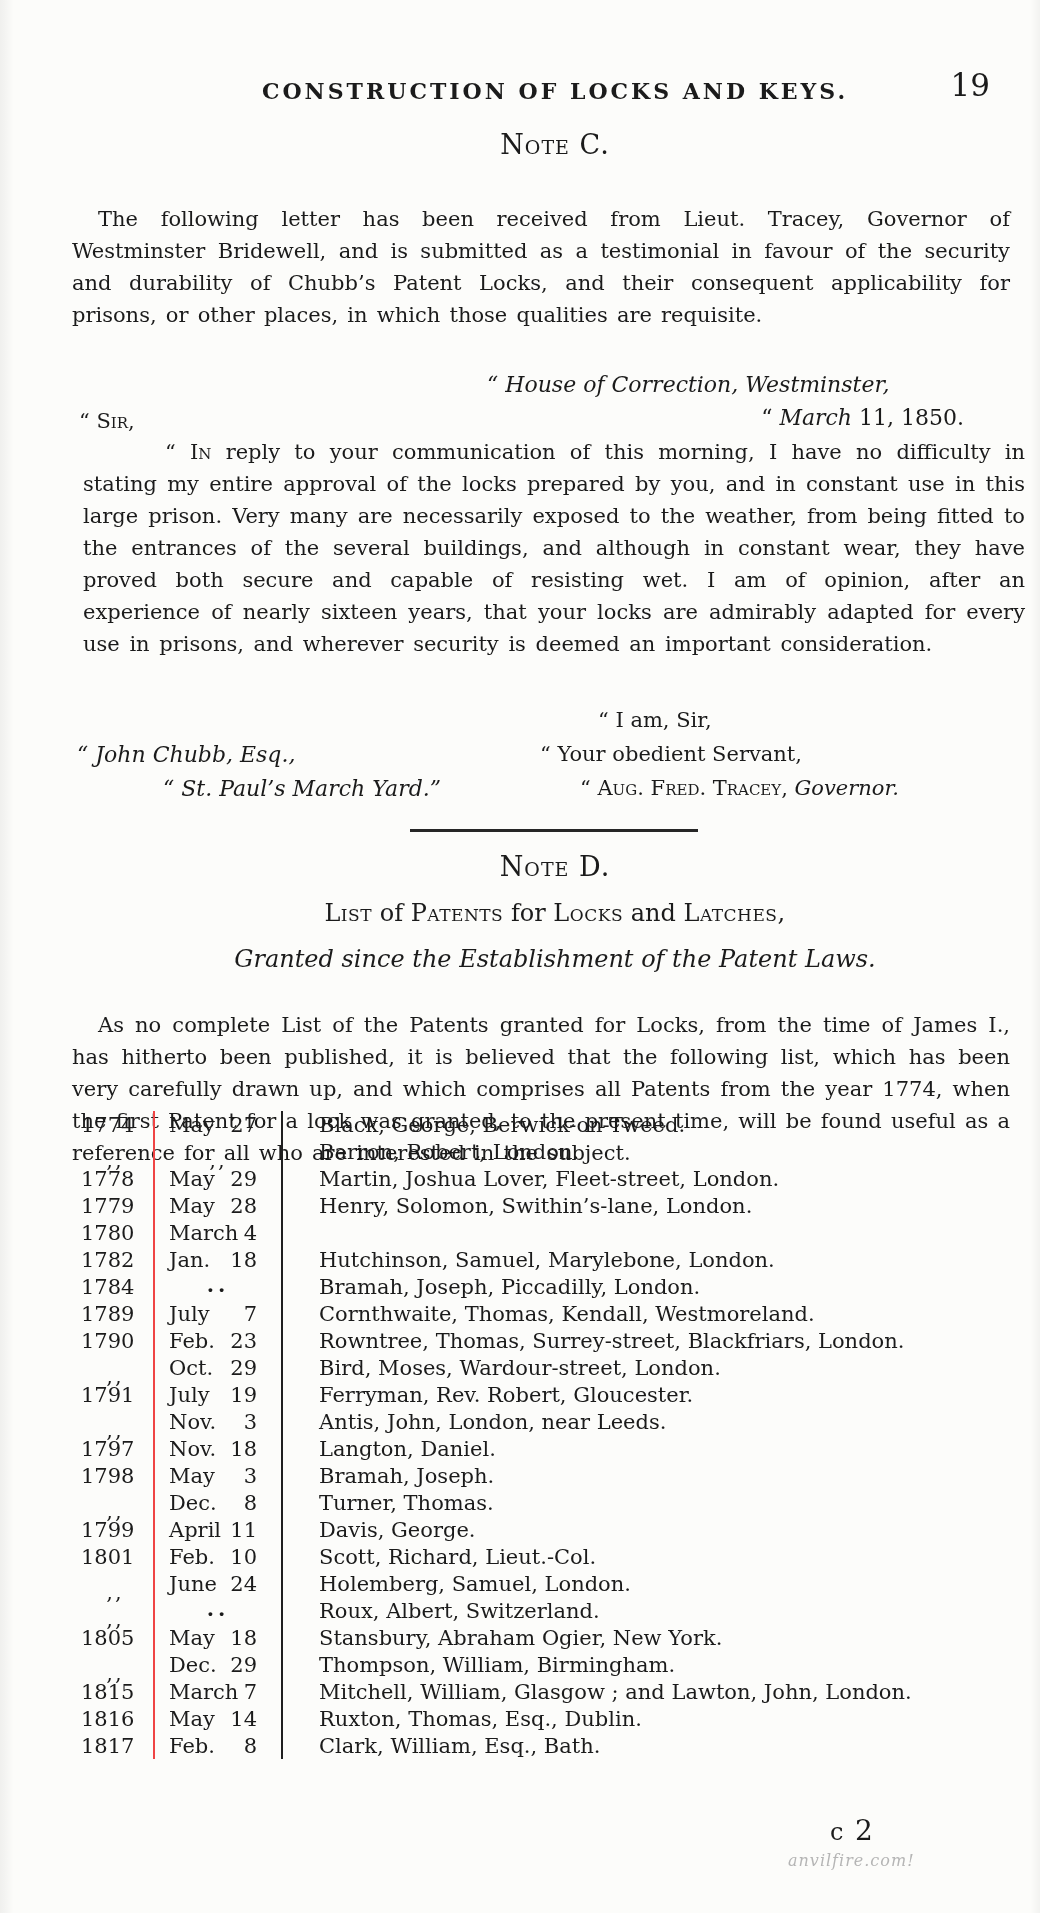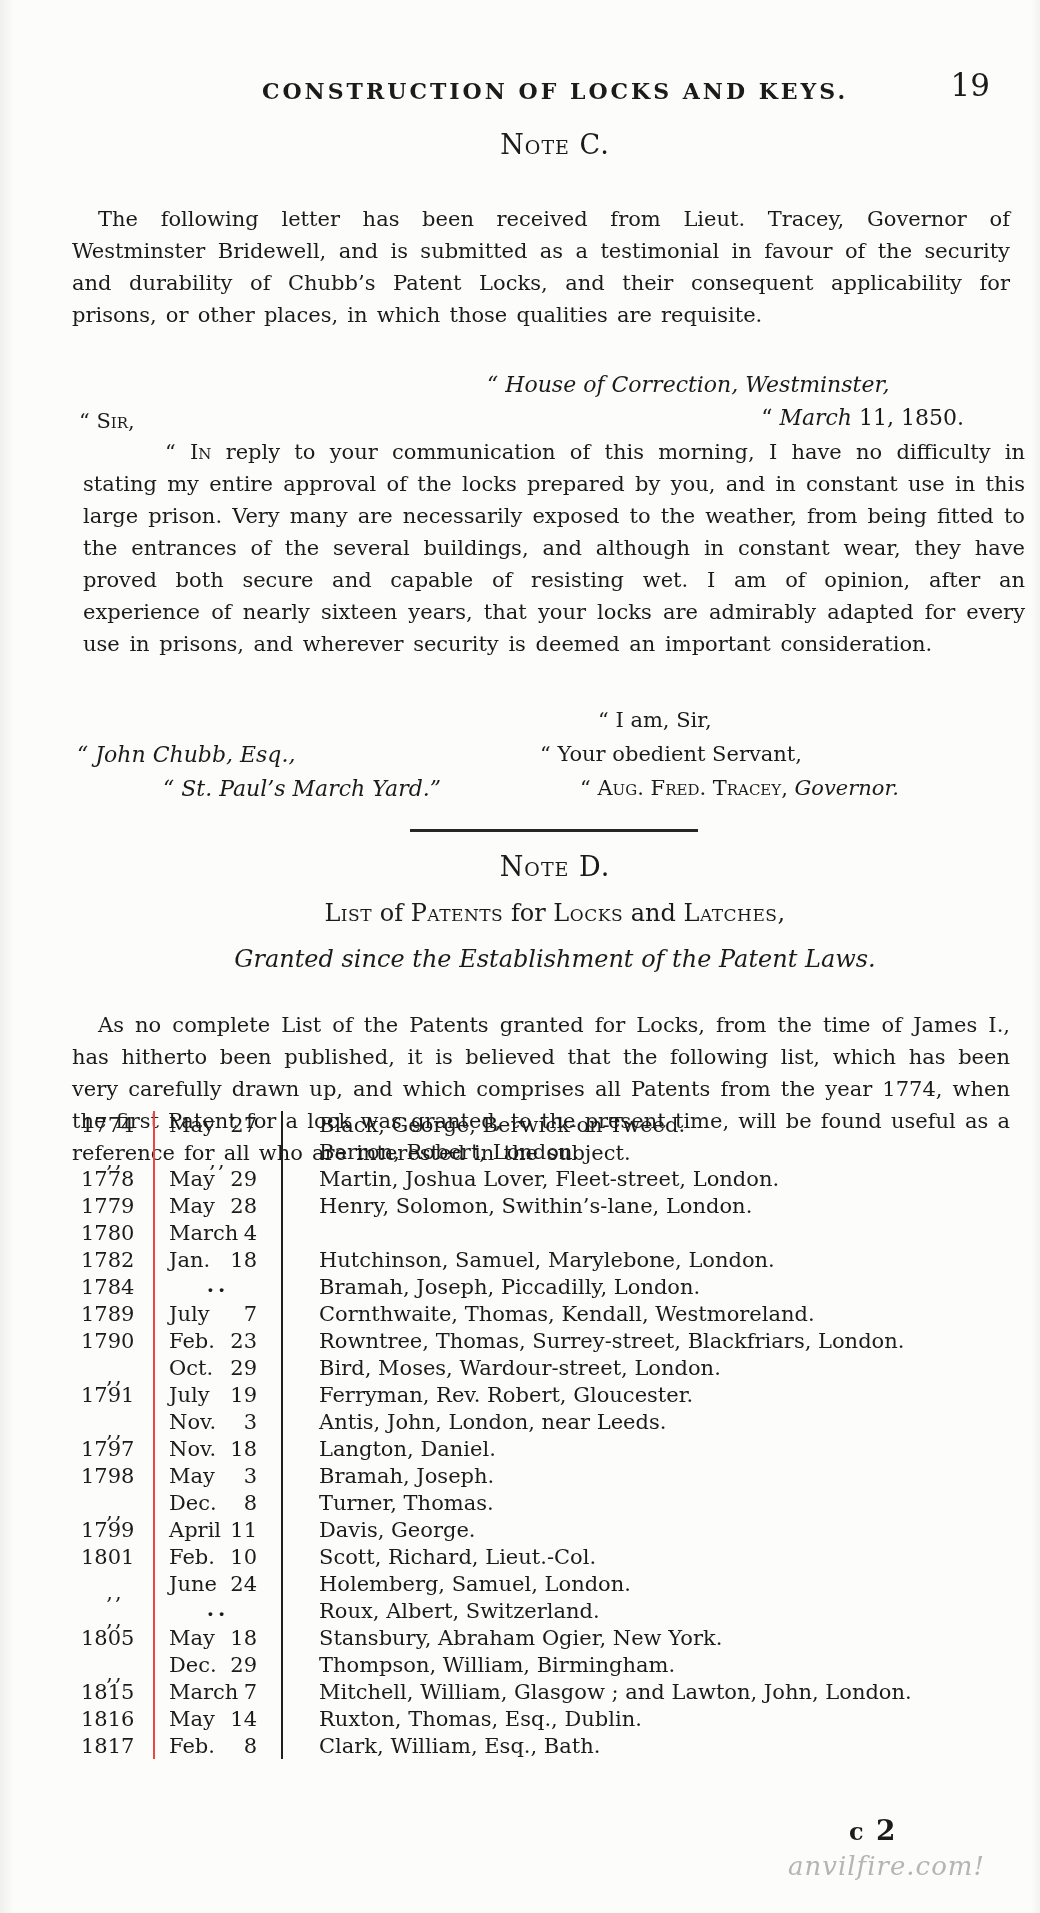--- a/index.html
+++ b/index.html
@@ -114,26 +114,26 @@
     border-left:2px solid #ef4444;
     border-right:2px solid #1f1f1f;
     padding:0 24px 0 14px;
     justify-content:space-between;
   }
   .date-cell.c { justify-content:center; padding:0; }
   .name-cell { padding-left:36px; white-space:nowrap; }
   .ditto { display:inline-block; transform:translateY(8px); letter-spacing:2px; }
   .dots  { display:inline-block; letter-spacing:4px; font-weight:700; transform:translateY(-2px); }
 
-  .printers-mark { top:1814px; left:814px; font-size:24px; letter-spacing:2px;font-weight:bold; }
+  .printers-mark { top:1814px; left:795px; font-size:24px; letter-spacing:2px; }
   .printers-mark .big { font-size:28px; }
   .watermark {
     top:1851px; left:753px;
     font-style:italic;
-    font-size:26px;
+    font-size:16px;
     color:#b5b5b5;
     letter-spacing:1px;
   }
 </style>
 </head>
 <body>
 
 <div class="page">
 
   <div class="abs running-head">CONSTRUCTION OF LOCKS AND KEYS.</div>

